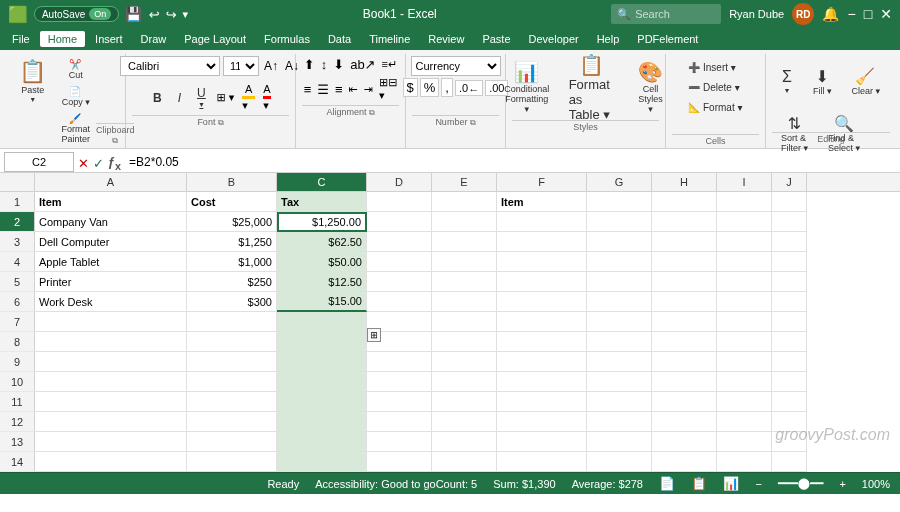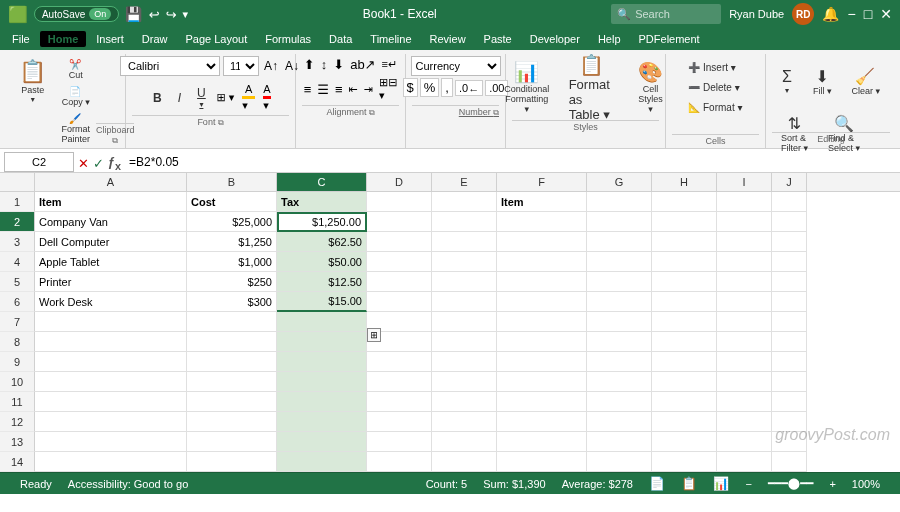--- a/index.html
+++ b/index.html
@@ -37,21 +37,21 @@
       padding: 0 4px;
       gap: 2px;
     }
     .menu-item {
       color: white;
       font-size: 11px;
       padding: 2px 8px;
       cursor: pointer;
       border-radius: 2px;
     }
-    .menu-item.active { background: #000000; color: #217346; font-weight: bold; }
+    .menu-item.active { background: #ffffff; color: #217346; }
 
     
     .ribbon {
       background: #f3f3f3;
       border-bottom: 1px solid #d0d0d0;
       padding: 4px 4px 0 4px;
       min-height: 88px;
     }
     .ribbon-groups {
       display: flex;
@@ -181,22 +181,22 @@
     .cell.right-align { justify-content: flex-end; }
     .cell.tax-cell { background: #d9e9d9; justify-content: flex-end; }
     .cell.tax-active { background: white; border: 2px solid #217346 !important; justify-content: flex-end; }
 
     
     .status-bar {
       background: #217346;
       height: 22px;
       display: flex;
       align-items: center;
-      justify-content: space-between;
-      padding: 0 20px;
+      justify-content: flex-end;
+      padding: 0 10px;
       color: white;
       font-size: 11px;
       border-top: 1px solid #1a5c37;
     }
     .status-right { display: flex; gap: 16px; align-items: center; }
 
     
     .search-box {
       display: flex; align-items: center;
       background: rgba(255,255,255,0.2);
@@ -365,21 +365,21 @@
           <option>Percentage</option>
         </select>
       </div>
       <div class="ribbon-row" style="gap:2px;">
         <span style="font-size:13px; cursor:pointer; padding:1px 3px; border:1px solid #ccc; background:white;">$</span>
         <span style="font-size:13px; cursor:pointer; padding:1px 3px; border:1px solid #ccc; background:white;">%</span>
         <span style="font-size:13px; cursor:pointer; padding:1px 3px; border:1px solid #ccc; background:white;">,</span>
         <span style="font-size:11px; cursor:pointer; padding:1px 3px; border:1px solid #ccc; background:white;">.0←</span>
         <span style="font-size:11px; cursor:pointer; padding:1px 3px; border:1px solid #ccc; background:white;">.00</span>
       </div>
-      <div class="ribbon-group-label" style="width:100%; text-align:right; font-size:9px; color:#666; border-top:1px solid #ccc; margin-top:8px; padding-top:1px;text-decoration:underline;">Number <span style="font-size:8px;">⧉</span></div>
+      <div class="ribbon-group-label" style="width:100%; text-align:center; font-size:9px; color:#666; border-top:1px solid #ccc; margin-top:18px; padding-top:1px;">Number <span style="font-size:8px;">⧉</span></div>
     </div>
 
     <div class="ribbon-group" style="min-width:160px;">
       <div class="ribbon-row" style="gap:4px; align-items:center; height:62px;">
         <div class="ribbon-big-btn" style="min-width:45px;">
           <span style="font-size:20px;">📊</span>
           <span style="font-size:9px; text-align:center;">Conditional<br>Formatting ▾</span>
         </div>
         <div class="ribbon-big-btn" style="min-width:45px;">
           <span style="font-size:20px;">📋</span>

